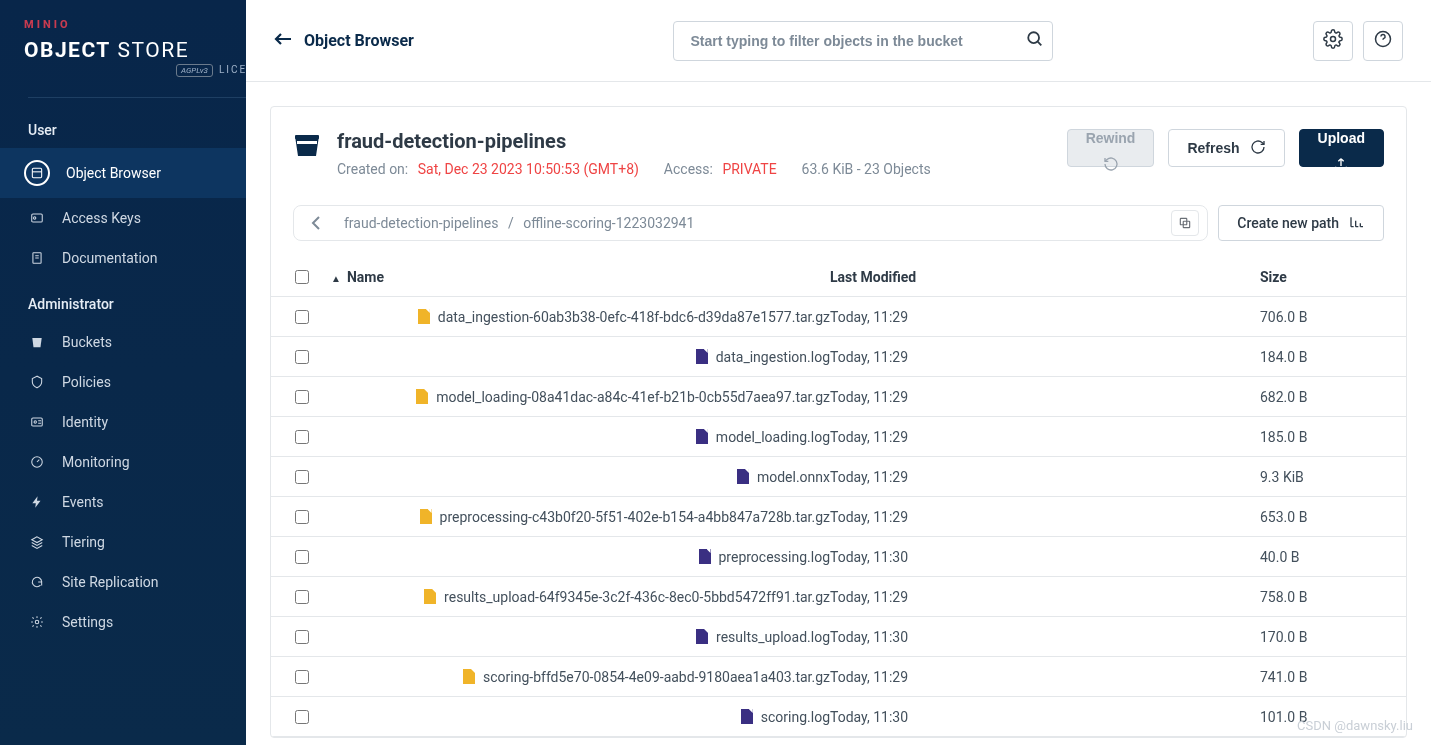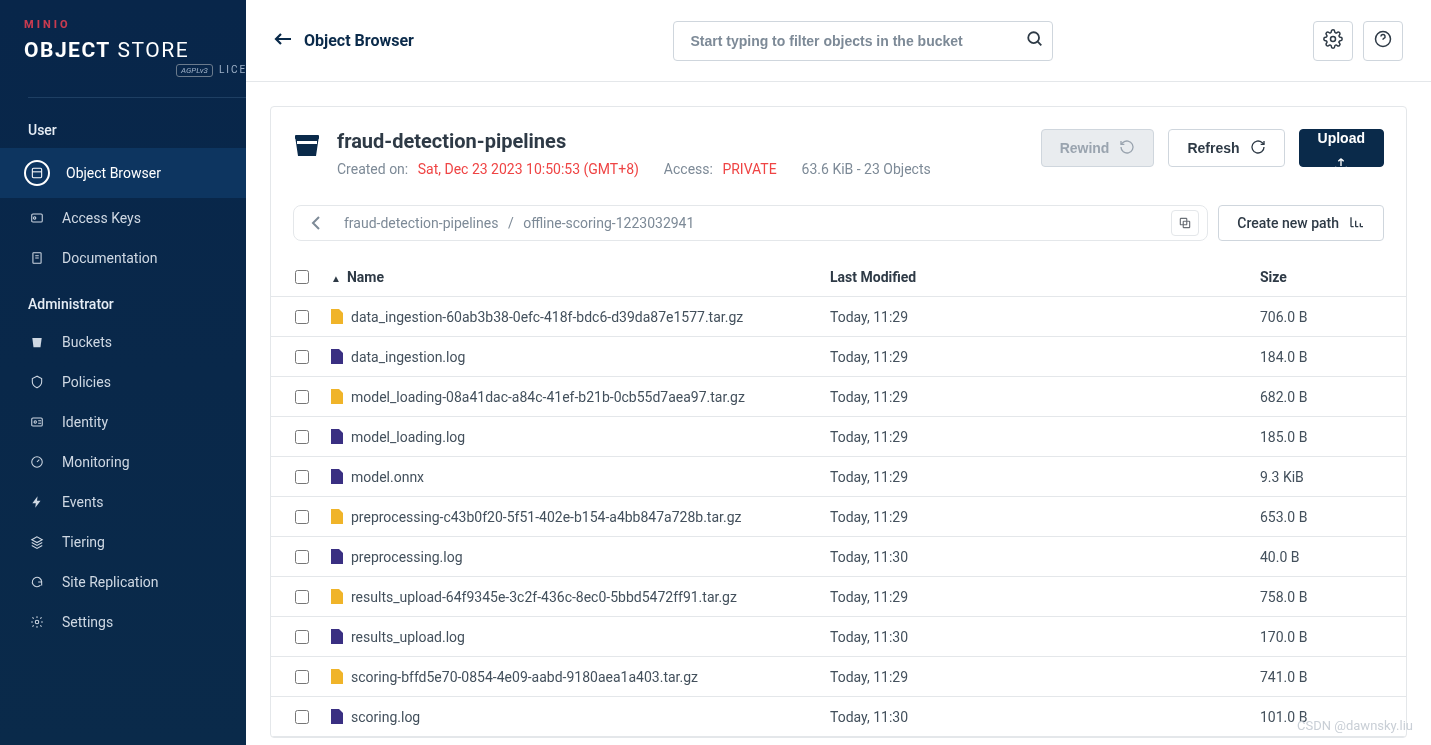--- a/index.html
+++ b/index.html
@@ -118,21 +118,21 @@
   .bkt-title{font-size:20px;font-weight:700;color:#2e3a46;}
   .bkt-meta{margin-top:8px;font-size:14px;color:var(--text-muted);}
   .bkt-meta .lbl{margin-right:6px;}
   .bkt-meta .val{color:#ef4444;font-weight:400;}
   .bkt-meta .gap{display:inline-block;width:18px;}
   .bkt-actions{margin-left:auto;display:flex;gap:14px;}
   .btn{
     height:38px;padding:0 18px;border:1px solid #cfd6dd;border-radius:4px;background:#fff;
     display:inline-flex;align-items:center;gap:10px;font-size:14px;font-weight:600;cursor:pointer;color:#2e3a46;
   }
-  .btn.disabled{background:#e9ecef;color:#9aa4af;cursor:not-allowed;}
+  .btn.disabled{background:#e9ecef;color:#9aa4af;cursor:not-allowed;flex-direction:column;}
   .btn.primary{background:#0a2a4a;color:#fff;border-color:#0a2a4a;flex-direction:column;}
   
   .crumb-row{
     padding:10px 22px 16px;display:flex;gap:10px;align-items:stretch;
   }
   .crumb{
     flex:1;border:1px solid var(--border);border-radius:8px;
     display:flex;align-items:center;padding:0 8px;height:36px;
   }
   .crumb .backbtn{
@@ -149,21 +149,21 @@
   .tbl-head,.tbl-row{
     display:grid;grid-template-columns:60px 1fr 430px 140px;
     align-items:center;height:40px;border-bottom:1px solid var(--border);
     padding:0 6px 0 0;
   }
   .tbl-head{color:#2e3a46;font-weight:700;}
   .tbl-head .sort{margin-right:6px;font-size:10px;}
   .tbl-row{color:#43505c;font-size:14px;}
   .chk{display:flex;justify-content:center;}
   .chk input{width:14px;height:14px;}
-  .namecell{display:flex;align-items:center;gap:8px;}
+  .namecell{display:flex;align-items:center;gap:8px;justify-content:flex-end;}
   .file-ic{width:12px;height:15px;display:inline-block;position:relative;}
   .file-ic.gz{background:#f0b429;}
   .file-ic.log{background:#3a2f82;}
   .file-ic::after{
     content:"";position:absolute;right:0;top:0;width:4px;height:4px;background:#fff;
     clip-path:polygon(0 0,100% 100%,100% 0);
   }
   .watermark{
     position:absolute;right:18px;bottom:12px;color:#c9cfd6;font-size:13px;
   }

